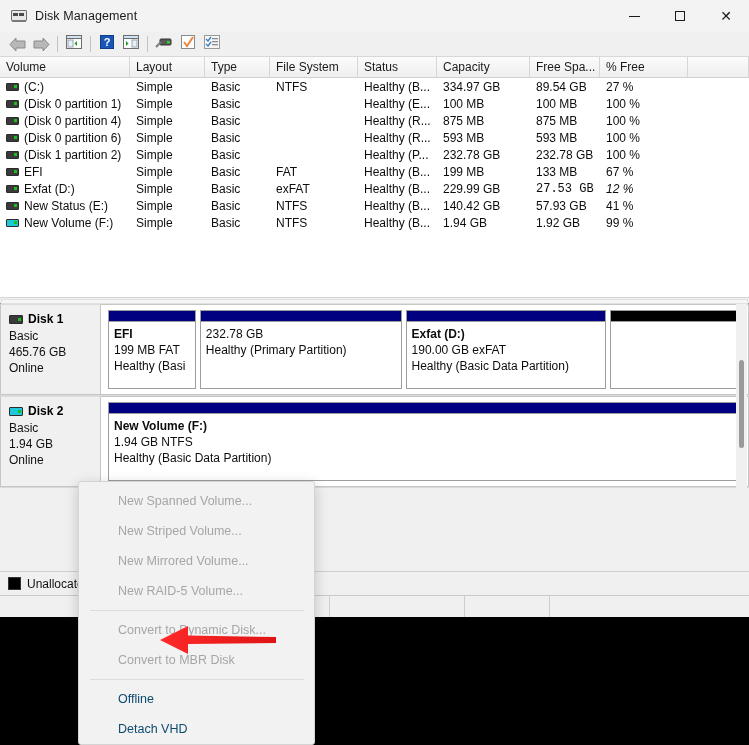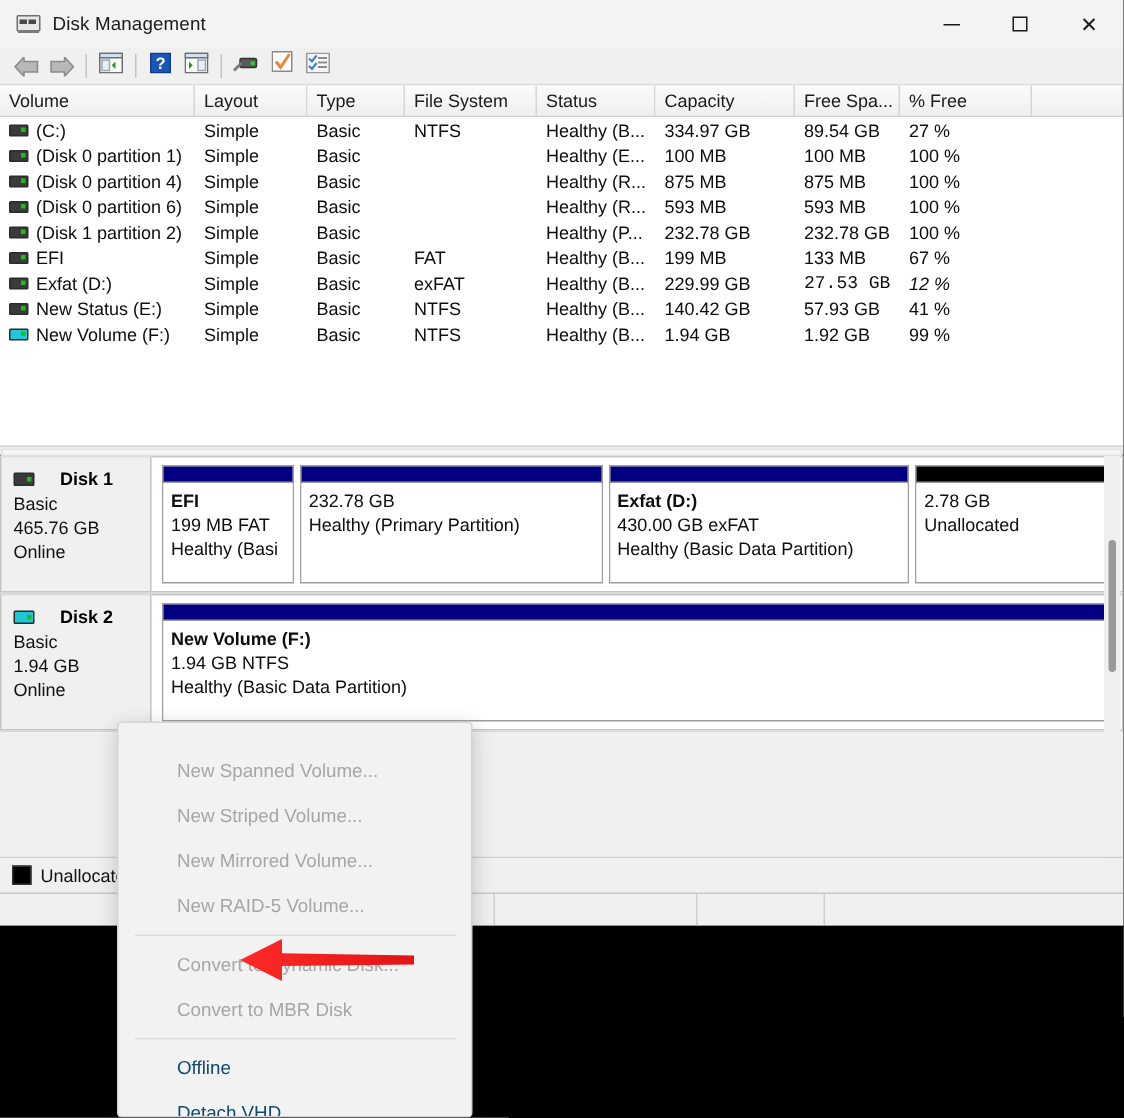--- a/index.html
+++ b/index.html
@@ -185,21 +185,21 @@
     width: 14px; height: 9px;
     border: 1px solid #2b2b2b;
     border-radius: 1px;
     margin-right: 5px;
     position: relative;
   }
   .disk-ico i {
     position: absolute; right: 1px; top: 2px;
     width: 3px; height: 3px; background: #18c018; display: block;
   }
-  .disk-name { font-size: 12px; font-weight: bold; color: #000; margin-left: 12px; }
+  .disk-name { font-size: 12px; font-weight: bold; color: #000; }
   .disk-meta { font-size: 12px; color: #111; line-height: 16px; }
 
   .partstrip {
     flex: 1 1 auto;
     display: flex;
     padding: 5px 6px 5px 7px;
     background: #ffffff;
     border: 1px solid #c6c6c6;
     border-left: none;
     align-items: stretch;
@@ -261,21 +261,21 @@
 
   
   .ctxmenu {
     position: absolute;
     left: 78px; top: 481px;
     width: 237px; height: 264px;
     background: #f2f2f2;
     border: 1px solid #d4d4d4;
     border-radius: 3px;
     box-shadow: 0 4px 14px rgba(0,0,0,.20);
-    padding: 17px 0 0 0;
+    padding: 4px 0 0 0;
     z-index: 40;
     overflow: hidden;
   }
   .ctx-item {
     height: 30px;
     display: flex; align-items: center;
     padding-left: 39px;
     font-size: 12.5px;
     color: #0c4a6e;
   }
@@ -580,30 +580,26 @@
                 <div class="part-bar"></div>
                 <div class="part-body">
                   <div class="part-line">232.78 GB</div>
                   <div class="part-line">Healthy (Primary Partition)</div>
                 </div>
               </div>
               <div class="part" style="flex: 199 1 0px;">
                 <div class="part-bar"></div>
                 <div class="part-body">
                   <div class="part-title">Exfat  (D:)</div>
-                  <div class="part-line">430.00 GB exFAT</div>
+                  <div class="part-line">190.00 GB exFAT</div>
                   <div class="part-line">Healthy (Basic Data Partition)</div>
                 </div>
               </div>
               <div class="part" style="flex: 130 1 0px;">
                 <div class="part-bar unalloc"></div>
-                <div class="part-body">
-                  <div class="part-line">2.78 GB</div>
-                  <div class="part-line">Unallocated</div>
-                </div>
               </div>
             </div>
           </div>
           <div class="diskrow">
             <div class="diskinfo">
               <div class="disk-head">
                 <span class="disk-ico" style="background: rgb(30, 200, 216);">
                   <i></i>
                 </span>
                 <span class="disk-name">Disk 2</span>

